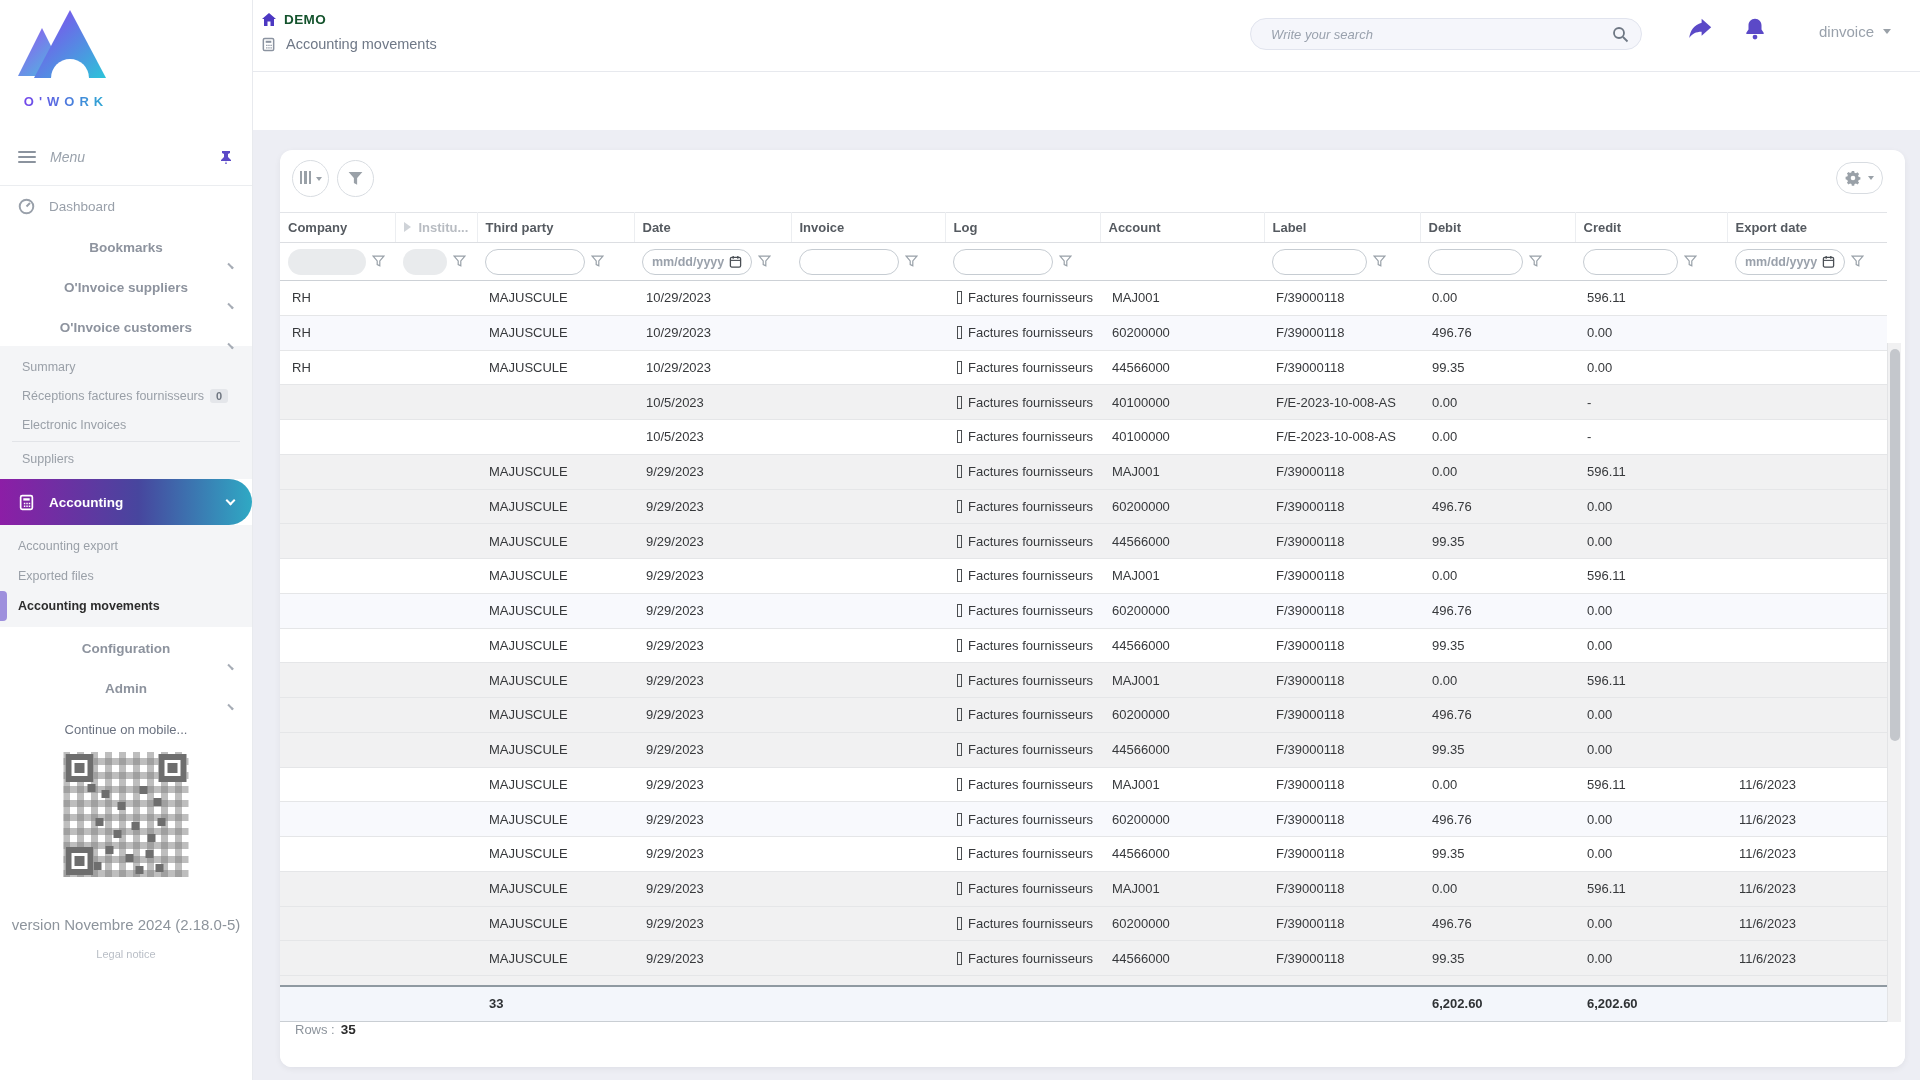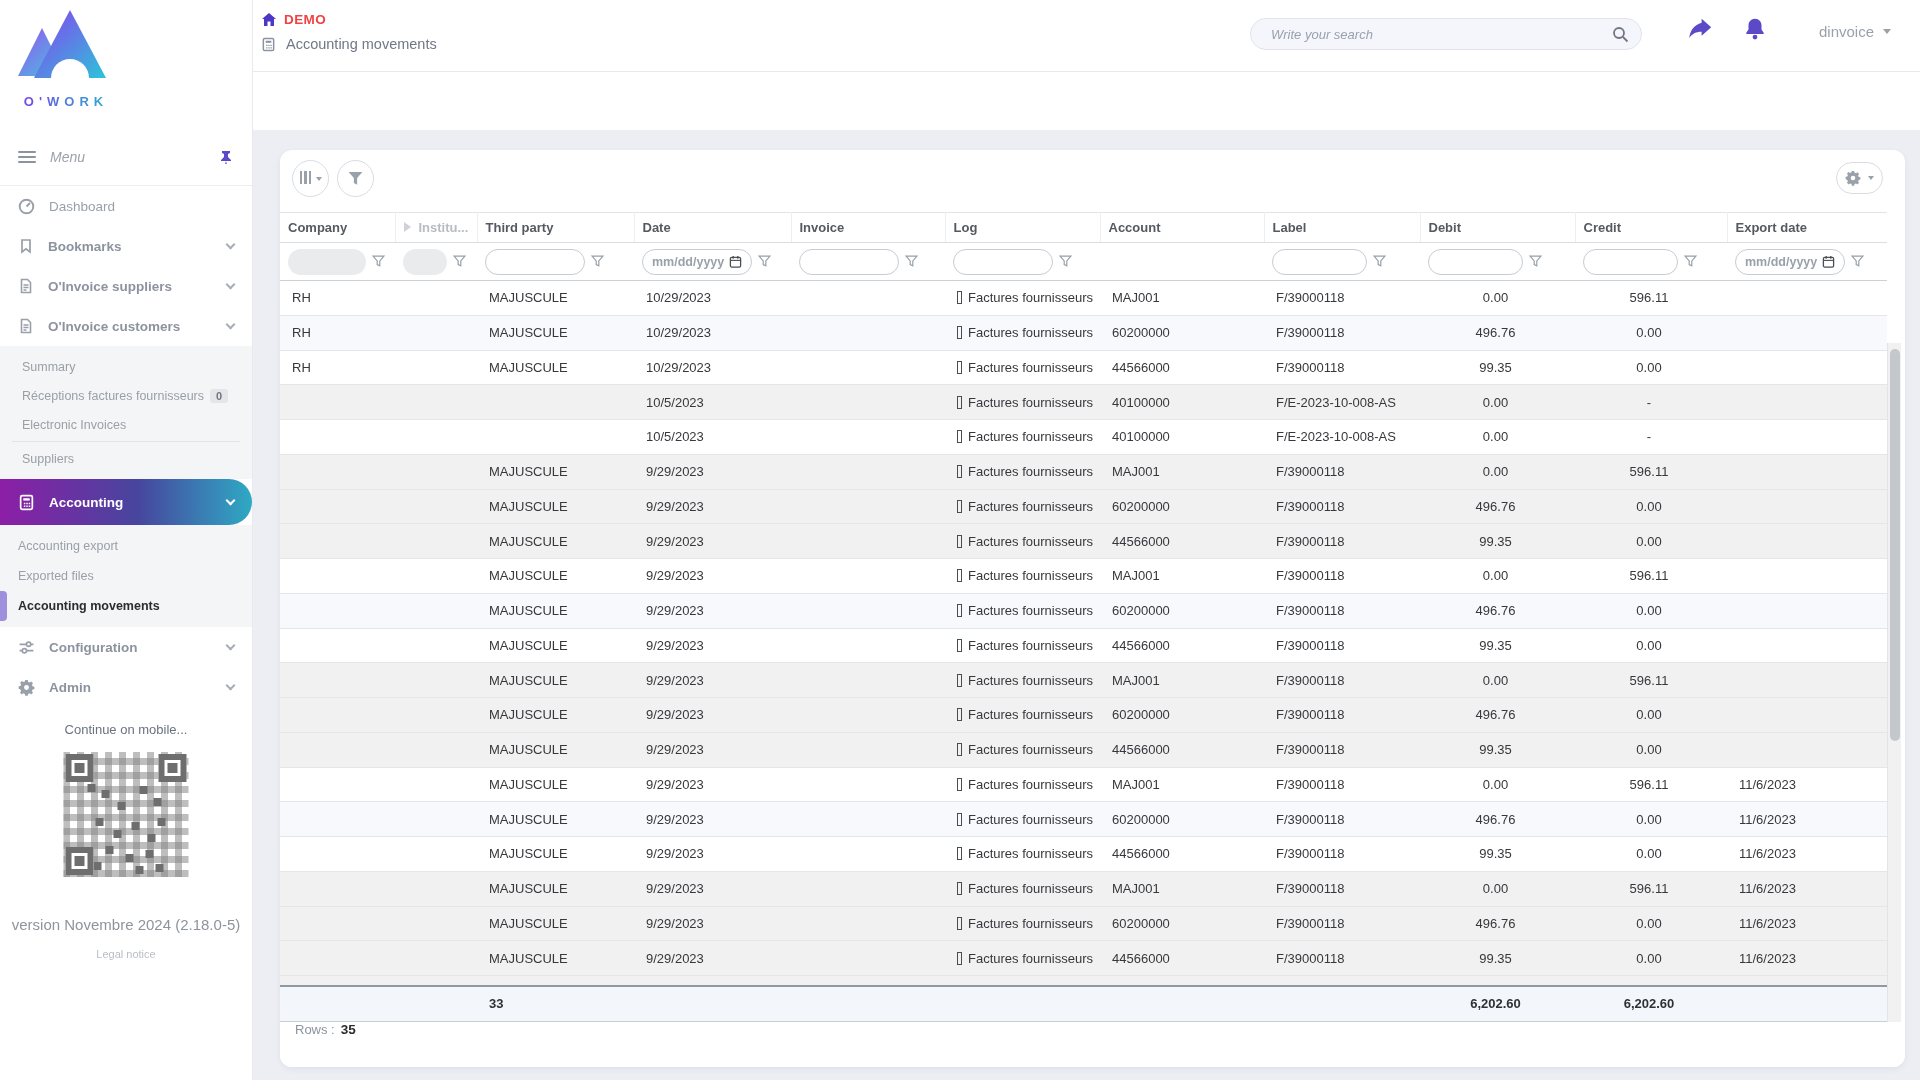--- a/index.html
+++ b/index.html
@@ -13,21 +13,21 @@
   .wordmark { width:104px; text-align:center; font-size:13px; font-weight:700; letter-spacing:5px;
     background:linear-gradient(90deg,#7c3aed,#22b8cf); -webkit-background-clip:text; background-clip:text; color:transparent; }
   .menu-head { height:58px; display:flex; align-items:center; gap:14px; padding:0 18px;
     border-bottom:1px solid #ebedf0; }
   .hamburger { width:18px; }
   .hamburger span { display:block; height:2px; background:#8b939e; margin:3px 0; border-radius:1px; }
   .menu-label { font-size:14px; color:#9aa2ac;font-style:italic; }
   .pin { margin-left:auto; }
   .nav-item { height:40px; display:flex; align-items:center; gap:14px; padding:0 18px;
     color:#99a0aa; font-size:13.5px; cursor:pointer; }
-  .nav-item.bold { font-weight:700; color:#8d939e; }
+  .nav-item.bold { font-weight:700; color:#8d939e;flex-direction:column; }
   .chev { width:7px; height:7px; border-right:2px solid #a7adb6; border-bottom:2px solid #a7adb6;
     transform:rotate(45deg); margin-left:auto; margin-top:-4px; }
   .subpanel { background:#f4f5f7; padding:6px 4px; }
   .sub-item { height:29px; display:flex; align-items:center; padding:0 14px 0 18px;
     font-size:12.5px; color:#9aa0a8; cursor:pointer; }
   .sub-divider { border-top:1px solid #e2e4e8; margin:2px 8px; }
   .badge { margin-left:6px; background:#e4e6ea; color:#6f7680; font-size:11px; font-weight:700;
     padding:1px 6px; border-radius:3px; }
   .acc-pill { height:46px; display:flex; align-items:center; gap:14px; padding:0 18px;
     background:linear-gradient(90deg,#8c1ea6,#47469e 55%,#2fa9c4); color:#fff; font-size:13.5px;
@@ -53,21 +53,21 @@
   .finder { position:absolute; width:28px; height:28px; border:6px solid #6e6e6e; background:#fff; }
   .finder::after { content:""; position:absolute; inset:3px; background:#6e6e6e; }
   .finder.tl { top:6px; left:6px; } .finder.tr { top:6px; right:6px; } .finder.bl { bottom:6px; left:6px; }
   .version { position:absolute; top:916px; width:100%; text-align:center; font-size:15px; color:#8d949c; }
   .legal { position:absolute; top:948px; width:100%; text-align:center; font-size:11px; color:#b9bec6; }
 
   
   .main { margin-left:253px; height:1080px; }
   .topbar { position:relative; height:72px; background:#fff; border-bottom:1px solid #e7e9ee; }
   .crumb1 { position:absolute; left:8px; top:12px; display:flex; align-items:center; gap:7px;
-    font-size:13.5px; font-weight:800; color:#ef4444; letter-spacing:.4px; }
+    font-size:13.5px; font-weight:800; color:#14532d; letter-spacing:.4px; }
   .crumb2 { position:absolute; left:8px; top:36px; display:flex; align-items:center; gap:10px;
     font-size:14.5px; color:#6f7887; }
   .search { position:absolute; left:997px; top:18px; width:392px; height:32px; background:#f5f6fb;
     border:1px solid #e1e4ee; border-radius:16px; display:flex; align-items:center; }
   .search input { border:none; outline:none; background:transparent; flex:1; padding:0 10px 0 20px;
     font-size:13px; color:#5a626e; font-family:inherit;font-style:italic; }
   .search input::placeholder { color:#99a1ad; }
   .search .mag { margin-right:12px; }
   .hicon { position:absolute; top:16px; cursor:pointer; }
   .user { position:absolute; left:1566px; top:23px; display:flex; align-items:center; gap:9px;
@@ -101,21 +101,21 @@
     border-bottom:5px solid transparent; border-left:7px solid #cfd3d8; margin-right:8px; }
   .grid .frow th { height:38px; border-bottom:1px solid #cdd1d6; border-left:none; }
   .fcell { display:flex; align-items:center; gap:6px; }
   .pill { height:26px; border:1px solid #c6ccd2; border-radius:13px; background:#fff;
     display:flex; align-items:center; padding:0 9px; font-size:12.5px; color:#9aa1ab; }
   .pill.disabled { background:#e9ebed; border:none; }
   .pill.w78{width:78px} .pill.w44{width:44px} .pill.w100{width:100px} .pill.w95{width:95px} .pill.w110{width:110px}
   .pill .cal { margin-left:auto; }
   .grid td { font-size:13px; color:#36383b; padding:0 8px 0 12px; height:34.75px;
     border-bottom:1px solid #e5e6e8; white-space:nowrap; overflow:hidden; }
-  .grid td.num { text-align:center; padding-right:16px; }
+  .grid td.num { text-align:left; padding-right:16px; }
   tr.s-w { background:#fff; } tr.s-b { background:#f8f9fd; } tr.s-g { background:#f1f1f2; }
   tr.partial td { height:10px; background:#f1f1f2; border-bottom:none; }
   .glyphbox { display:inline-block; width:5px; height:13px; border:1px solid #4a4d50;
     margin-right:6px; vertical-align:-2px; }
   .grid tfoot td { height:36px; background:#f3f6fb; border-top:2px solid #8f99a1;
     border-bottom:1px solid #c9ced3; font-weight:700; color:#2f3235; }
 
   .vscroll { position:absolute; top:131px; left:1607px; width:14px; height:704px; background:#f1f1f2;
     border-left:1px solid #e3e4e6; }
   .vthumb { position:absolute; top:6px; left:2px; width:10px; height:392px; background:#c4c7cc; border-radius:6px; }

